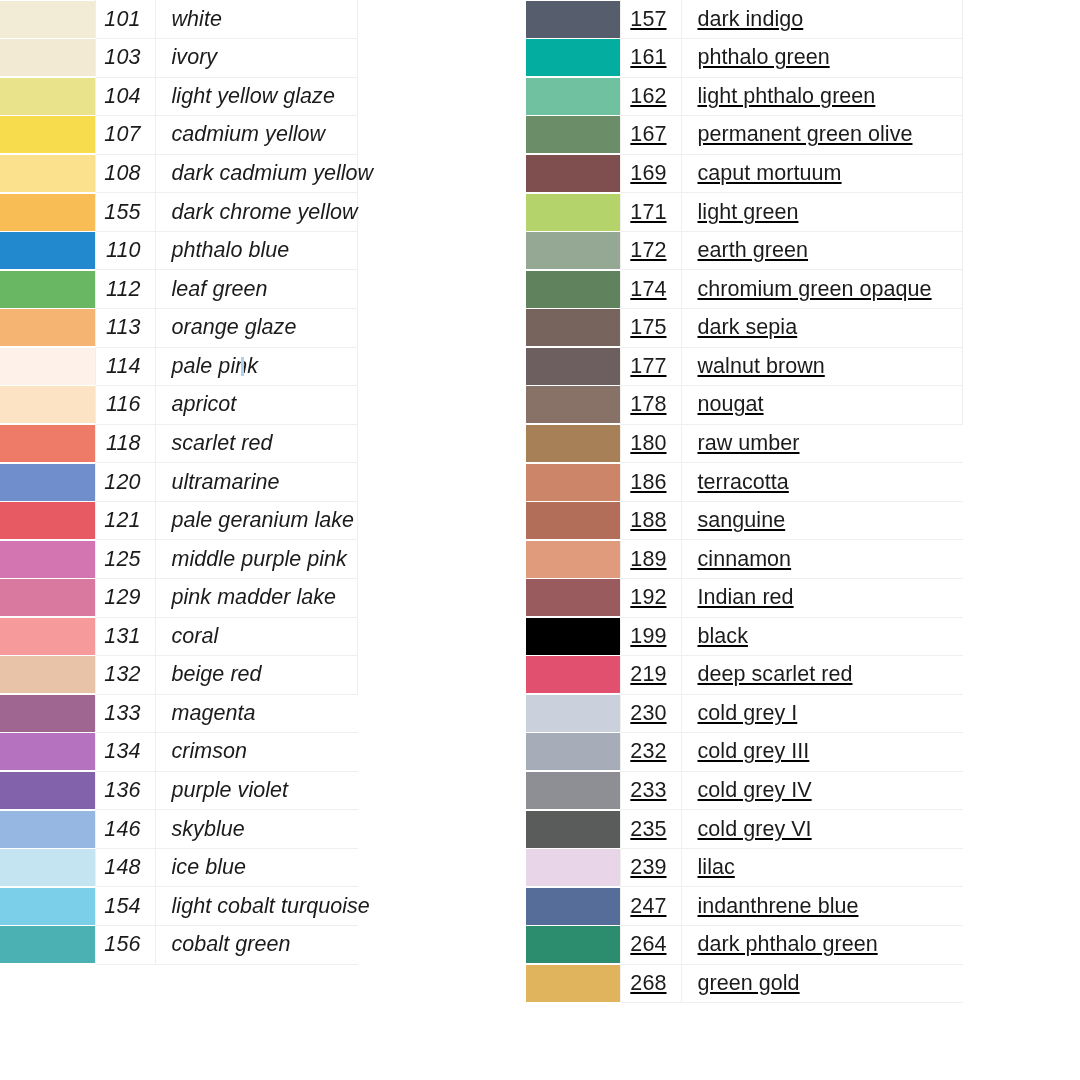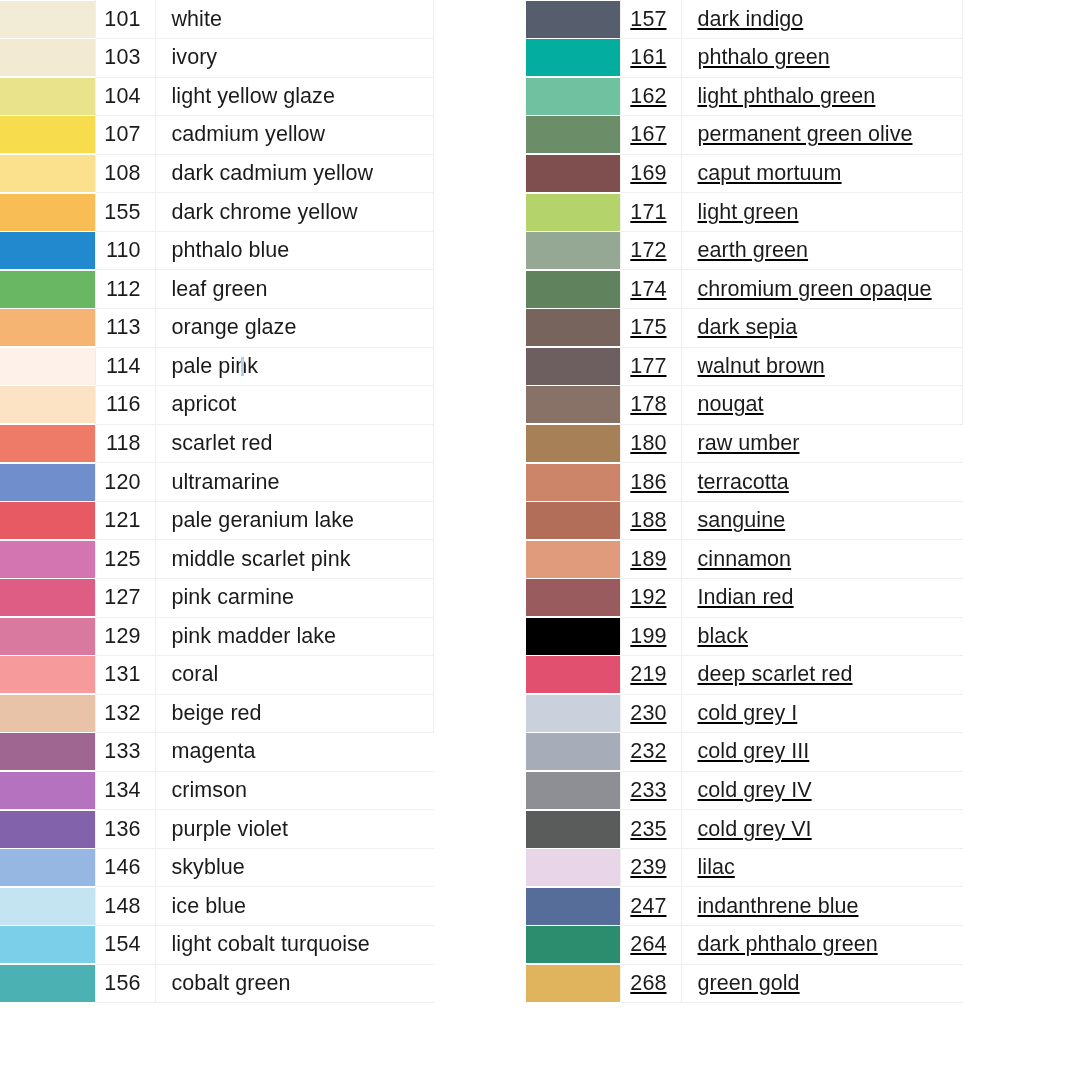--- a/index.html
+++ b/index.html
@@ -23,21 +23,21 @@
     background: #ffffff;
   }
 
   
   .swatch-table {
     position: absolute;
     top: 0;
     border-collapse: collapse;
     table-layout: fixed;
   }
-  #table-left  { left: 0px;   width: 434px; }
+  #table-left  { left: 0px;   width: 358px; font-style: italic; }
   #table-right { left: 526px; width: 437px; text-decoration: underline; }
 
   .swatch-table tr {
     height: 38.57px;
   }
 
   
   col.col-swatch { width: 95px; }
   col.col-code   { width: 60px; }
   col.col-name   { width: auto; }
@@ -210,28 +210,21 @@
             <span class="chip" style="background: rgb(231, 90, 100);"></span>
           </td>
           <td class="cell-code">121</td>
           <td class="cell-name">pale geranium lake</td>
         </tr>
         <tr class="ruled">
           <td class="cell-swatch">
             <span class="chip" style="background: rgb(210, 117, 177);"></span>
           </td>
           <td class="cell-code">125</td>
-          <td class="cell-name">middle scarlet pink</td>
-        </tr>
-        <tr class="ruled">
-          <td class="cell-swatch">
-            <span class="chip" style="background: rgb(222, 93, 133);"></span>
-          </td>
-          <td class="cell-code">127</td>
-          <td class="cell-name">pink carmine</td>
+          <td class="cell-name">middle purple pink</td>
         </tr>
         <tr class="ruled">
           <td class="cell-swatch">
             <span class="chip" style="background: rgb(217, 121, 159);"></span>
           </td>
           <td class="cell-code">129</td>
           <td class="cell-name">pink madder lake</td>
         </tr>
         <tr class="ruled">
           <td class="cell-swatch">

